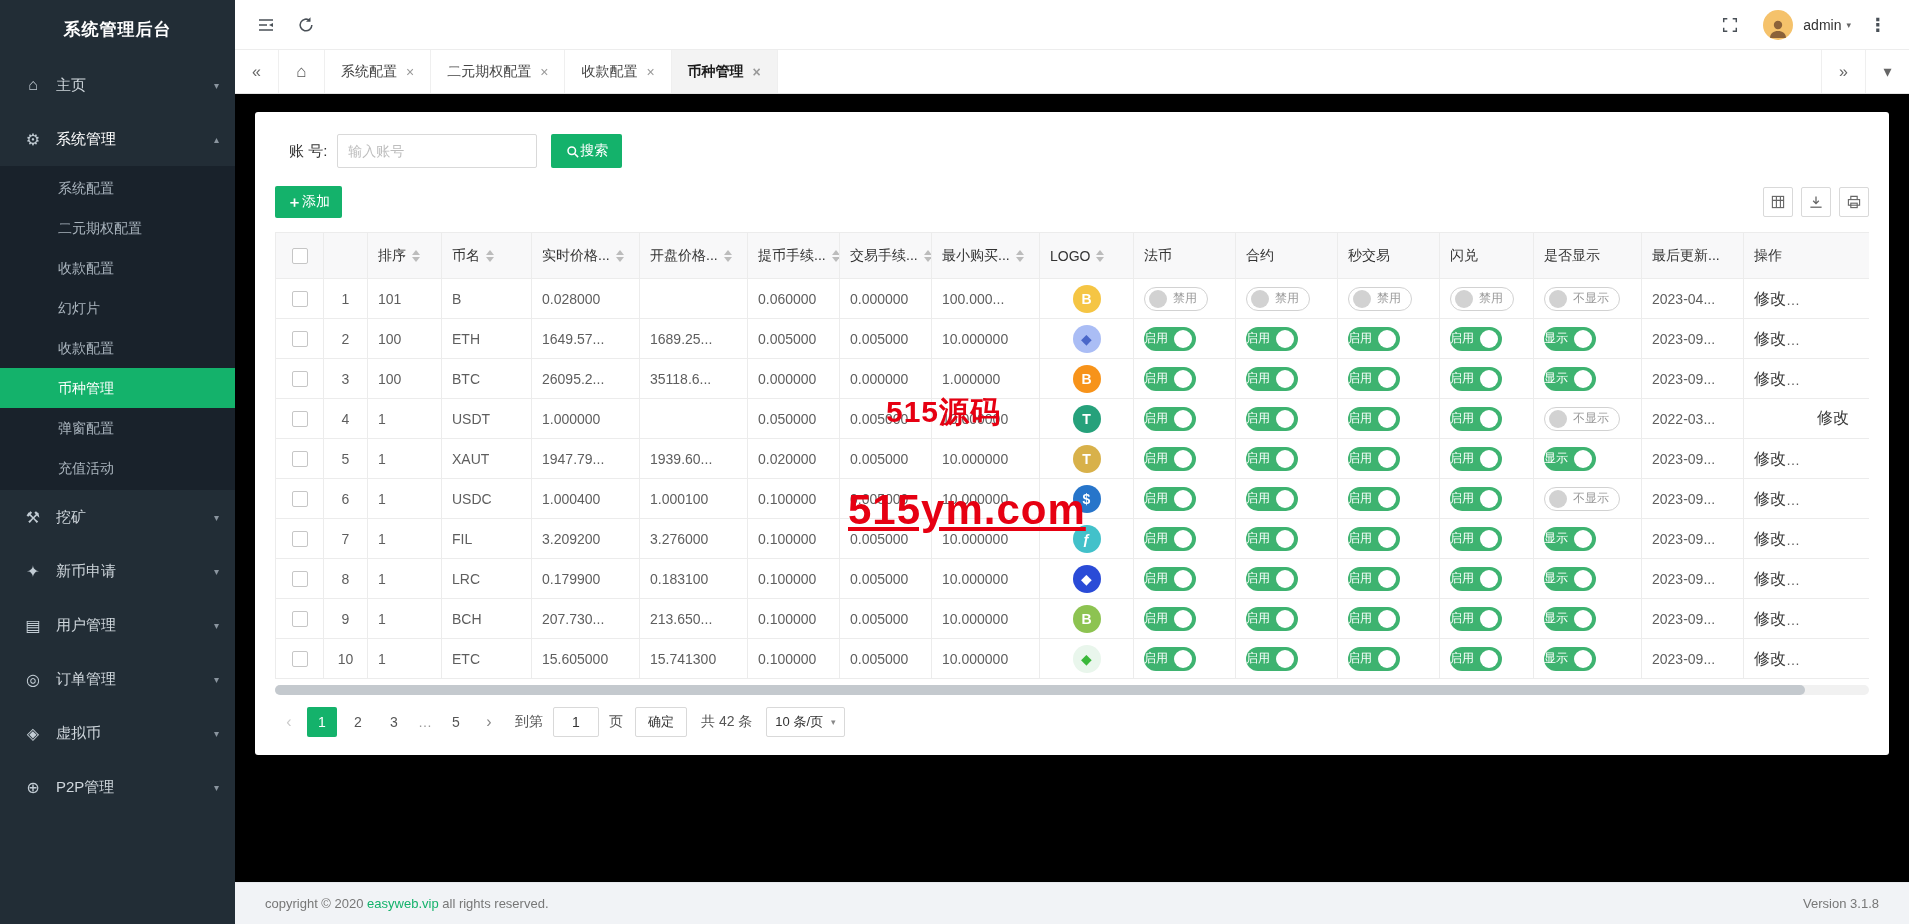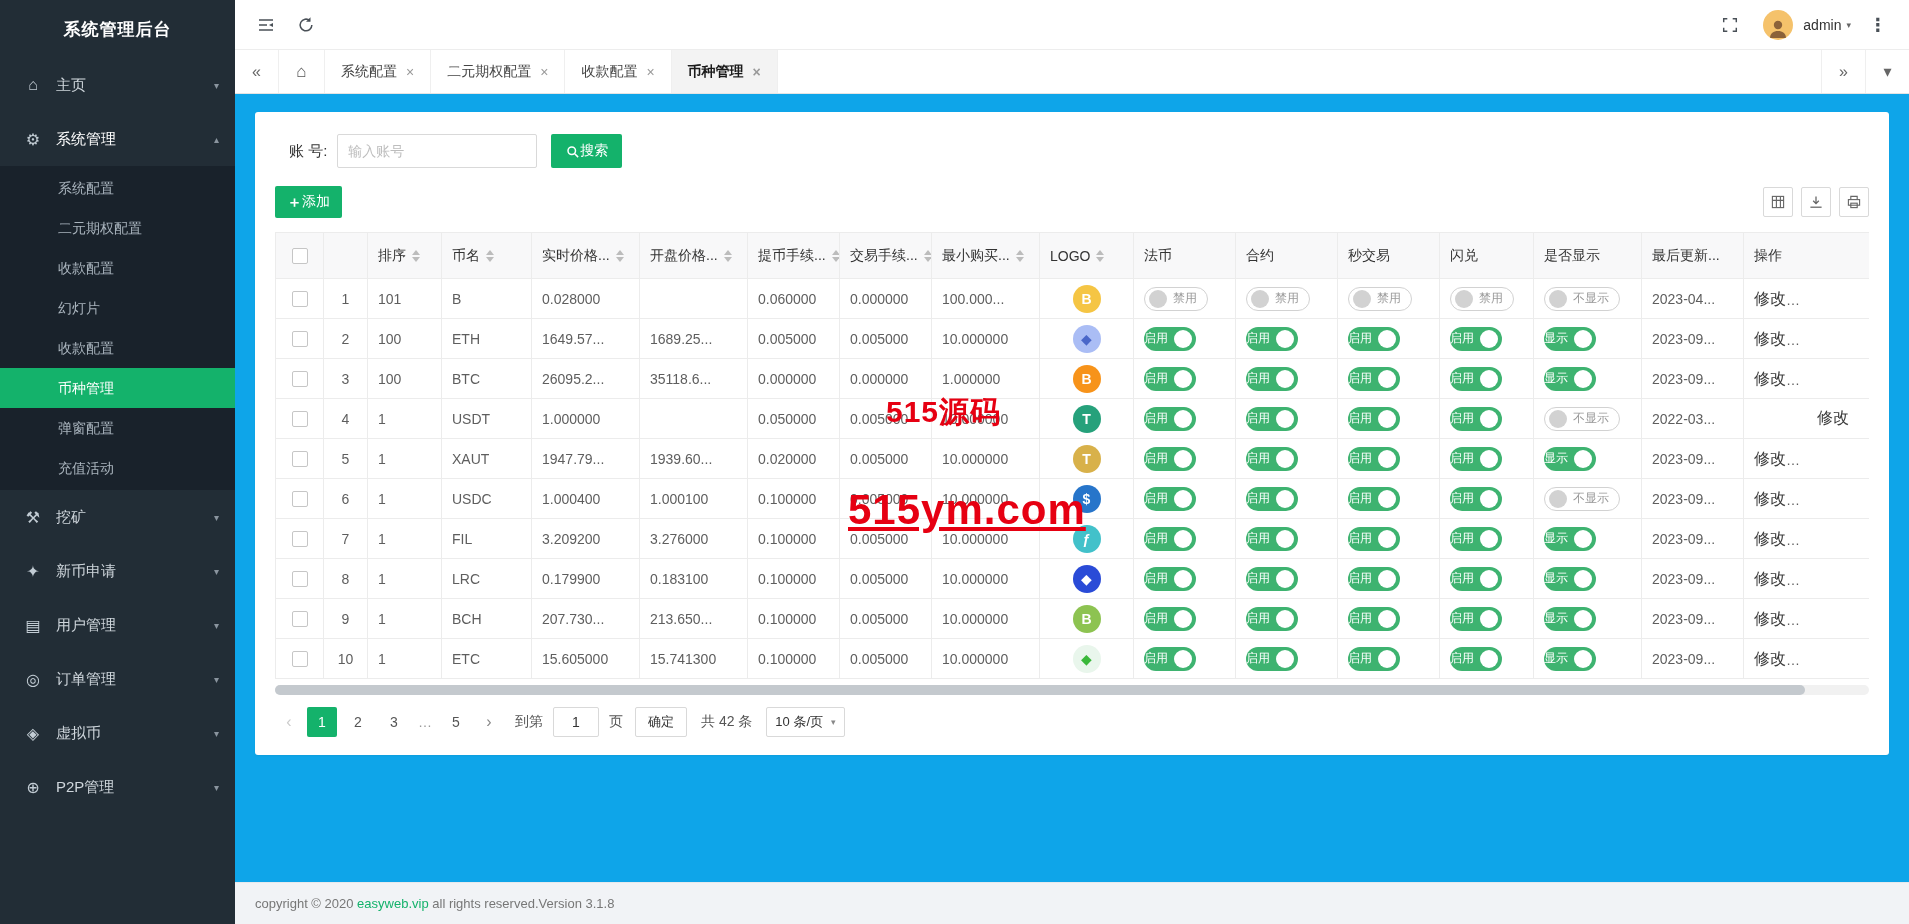--- a/index.html
+++ b/index.html
@@ -15,21 +15,21 @@
   .menu-item{height:54px;display:flex;align-items:center;padding:0 16px 0 22px;font-size:15px;cursor:pointer;}
   .mi-icon{width:22px;font-size:16px;color:#c2ccd4;text-align:center;}
   .mi-label{flex:1;margin-left:12px;color:#cfd6dc;}
   .menu-item.expanded .mi-label{color:#ffffff;}
   .mi-chevron{font-size:10px;color:#8a949e;}
   .submenu{background:var(--sidebar-sub-bg);padding:2px 0;}
   .submenu-item{height:40px;line-height:40px;padding-left:58px;font-size:14px;color:#a9b4bd;cursor:pointer;}
   .submenu-item.active{background:var(--accent);color:#fff;}
 
   
-  .main{flex:1;display:flex;flex-direction:column;background:#0ea5e9;min-width:0;}
+  .main{flex:1;display:flex;flex-direction:column;background:#000000;min-width:0;}
 
   .topbar{height:50px;background:#fff;display:flex;align-items:center;justify-content:space-between;
     padding:0 14px;border-bottom:1px solid #ededed;}
   .topbar-left,.topbar-right{display:flex;align-items:center;gap:6px;}
   .tb-icon{width:34px;height:34px;display:inline-flex;align-items:center;justify-content:center;cursor:pointer;color:#495057;}
   .kebab{font-size:18px;font-weight:bold;color:#495057;}
   .avatar{width:30px;height:30px;border-radius:50%;overflow:hidden;background:#f5c26b;
     display:inline-flex;align-items:flex-end;justify-content:center;margin-left:10px;cursor:pointer;}
   .username{display:inline-flex;align-items:center;gap:5px;font-size:14px;color:#333;cursor:pointer;margin:0 4px;}
   .caret{font-size:9px;color:#666;}
@@ -108,21 +108,21 @@
   .goto-input{width:46px;height:30px;border:1px solid #d9d9d9;border-radius:2px;text-align:center;
     margin:0 8px;font-size:14px;font-family:inherit;color:#333;}
   .page-unit{margin-right:10px;}
   .confirm-btn{height:30px;padding:0 12px;background:#fff;border:1px solid #d9d9d9;border-radius:2px;
     font-size:13px;cursor:pointer;color:#333;font-family:inherit;}
   .total{margin:0 12px;}
   .select-box{height:30px;border:1px solid #d9d9d9;border-radius:2px;display:inline-flex;align-items:center;
     padding:0 8px;gap:8px;cursor:pointer;font-size:13px;color:#333;background:#fff;}
   .select-caret{font-size:9px;color:#888;}
 
-  .footer{height:42px;display:flex;align-items:center;padding:0 20px;
+  .footer{height:42px;display:flex;align-items:center;justify-content:space-between;padding:0 30px;
     font-size:13px;color:#777;border-top:1px solid #e6e9ed;background:#f1f3f6;}
   .footer a{color:var(--accent);text-decoration:none;cursor:pointer;}
 
   .watermark{position:absolute;color:var(--watermark);font-weight:700;z-index:60;pointer-events:none;letter-spacing:1px;}
   .wm1{left:886px;top:392px;font-size:30px;}
   .wm2{left:848px;top:486px;font-size:42px;text-decoration:underline;}
 </style>
 </head>
 <body>
 

